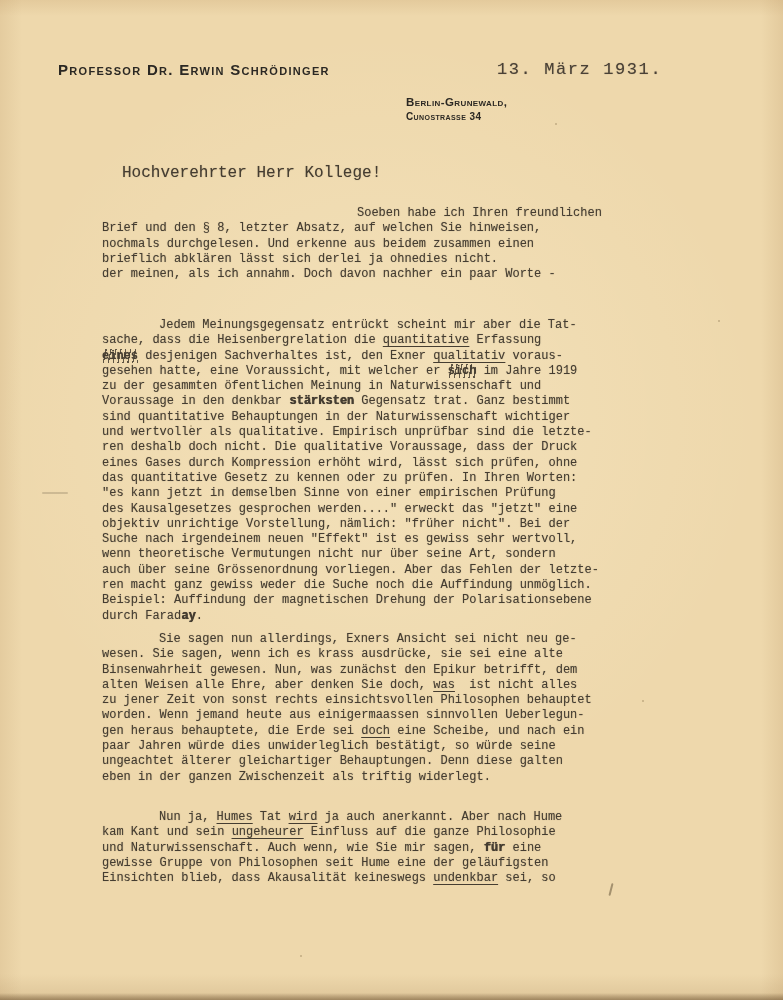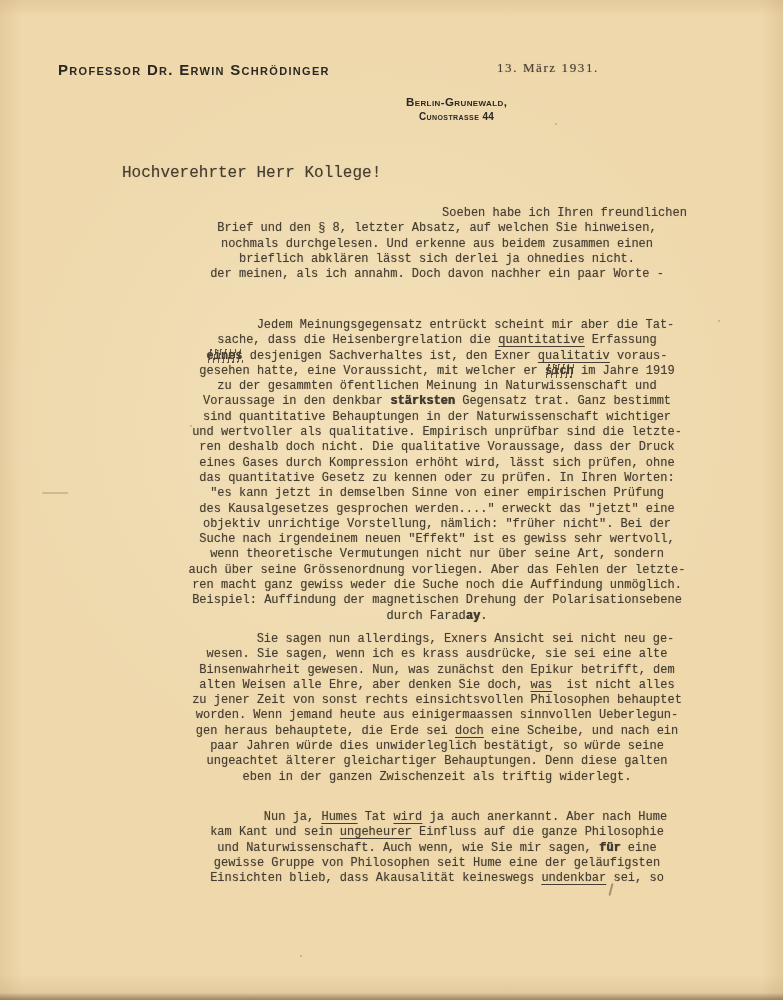--- a/index.html
+++ b/index.html
@@ -13,40 +13,38 @@
   }
   .paper{
     position:absolute;inset:0;
     background:
       radial-gradient(ellipse 70% 55% at 48% 42%, rgba(255,246,218,0.30), rgba(255,246,218,0) 70%),
       linear-gradient(to bottom, rgba(186,146,92,0.20) 0px, rgba(186,146,92,0) 16px),
       linear-gradient(to top, rgba(110,80,42,0.38) 0px, rgba(150,115,70,0.14) 7px, rgba(150,115,70,0) 26px),
       linear-gradient(to right, rgba(168,128,78,0.14) 0px, rgba(168,128,78,0) 22px),
       linear-gradient(to left, rgba(168,128,78,0.16) 0px, rgba(168,128,78,0) 22px),
       var(--paper);
-    text-align: center;
   }
   .letterhead-name{
     position:absolute;left:58px;top:61px;
     font-family:"Liberation Sans", sans-serif;
     font-variant:small-caps;font-weight:700;font-size:15px;
     letter-spacing:1.3px;color:var(--lh-ink);
   }
   .letterhead-address{
     position:absolute;left:406px;top:64px;
     font-family:"Liberation Sans", sans-serif;
     font-variant:small-caps;font-weight:700;color:var(--lh-ink);margin-top:32px;
   }
   .letterhead-place{font-size:11.5px;letter-spacing:0.4px;line-height:12px;}
   .letterhead-street{font-size:10px;letter-spacing:0.4px;line-height:11px;margin-top:3px;}
   .date{
     position:absolute;left:497px;top:60px;
-    font-size:13px;letter-spacing:1.6px;color:var(--date-ink);
+    font-size:17px;letter-spacing:1.6px;color:var(--date-ink);
     text-shadow:0 0 1px rgba(74,65,54,0.45);
-    font-family:Liberation Serif, serif;
   }
   .typed{color:var(--ink);text-shadow:0 0 1px rgba(69,61,49,0.42);margin-top:43px;}
   .salutation{position:absolute;left:122px;top:121px;font-size:16px;}
   .para{position:absolute;left:102px;width:670px;font-size:12px;}
   .line{white-space:pre;line-height:15.3px;height:15.3px;}
   .para .line:first-child{text-indent:57px;}
   .para.deep .line:first-child{text-indent:255px;}
   .p1{top:163px}.p2{top:275px}.p3{top:589px}.p4{top:767px}
   .seg-u{text-decoration:underline;text-underline-offset:3px;text-decoration-thickness:1.4px;}
   .seg-s{
@@ -74,21 +72,21 @@
 </style>
 </head>
 <body>
 
 <div class="paper">
 
   <div class="letterhead-name">Professor Dr. Erwin Schrödinger</div>
 
   <div class="letterhead-address">
     <div class="letterhead-place">Berlin-Grunewald,</div>
-    <div class="letterhead-street">Cunostrasse 44</div>
+    <div class="letterhead-street">Cunostrasse 34</div>
   </div>
 
   <div class="date">13. März 1931.</div>
 
   <div class="salutation typed">Hochverehrter Herr Kollege!</div>
 
   <div class="para deep p1 typed">
       <div class="line"><span>Soeben habe ich Ihren freundlichen</span></div>
       <div class="line"><span>Brief und den § 8, letzter Absatz, auf welchen Sie hinweisen,</span></div>
       <div class="line"><span>nochmals durchgelesen. Und erkenne aus beidem zusammen einen</span></div>

